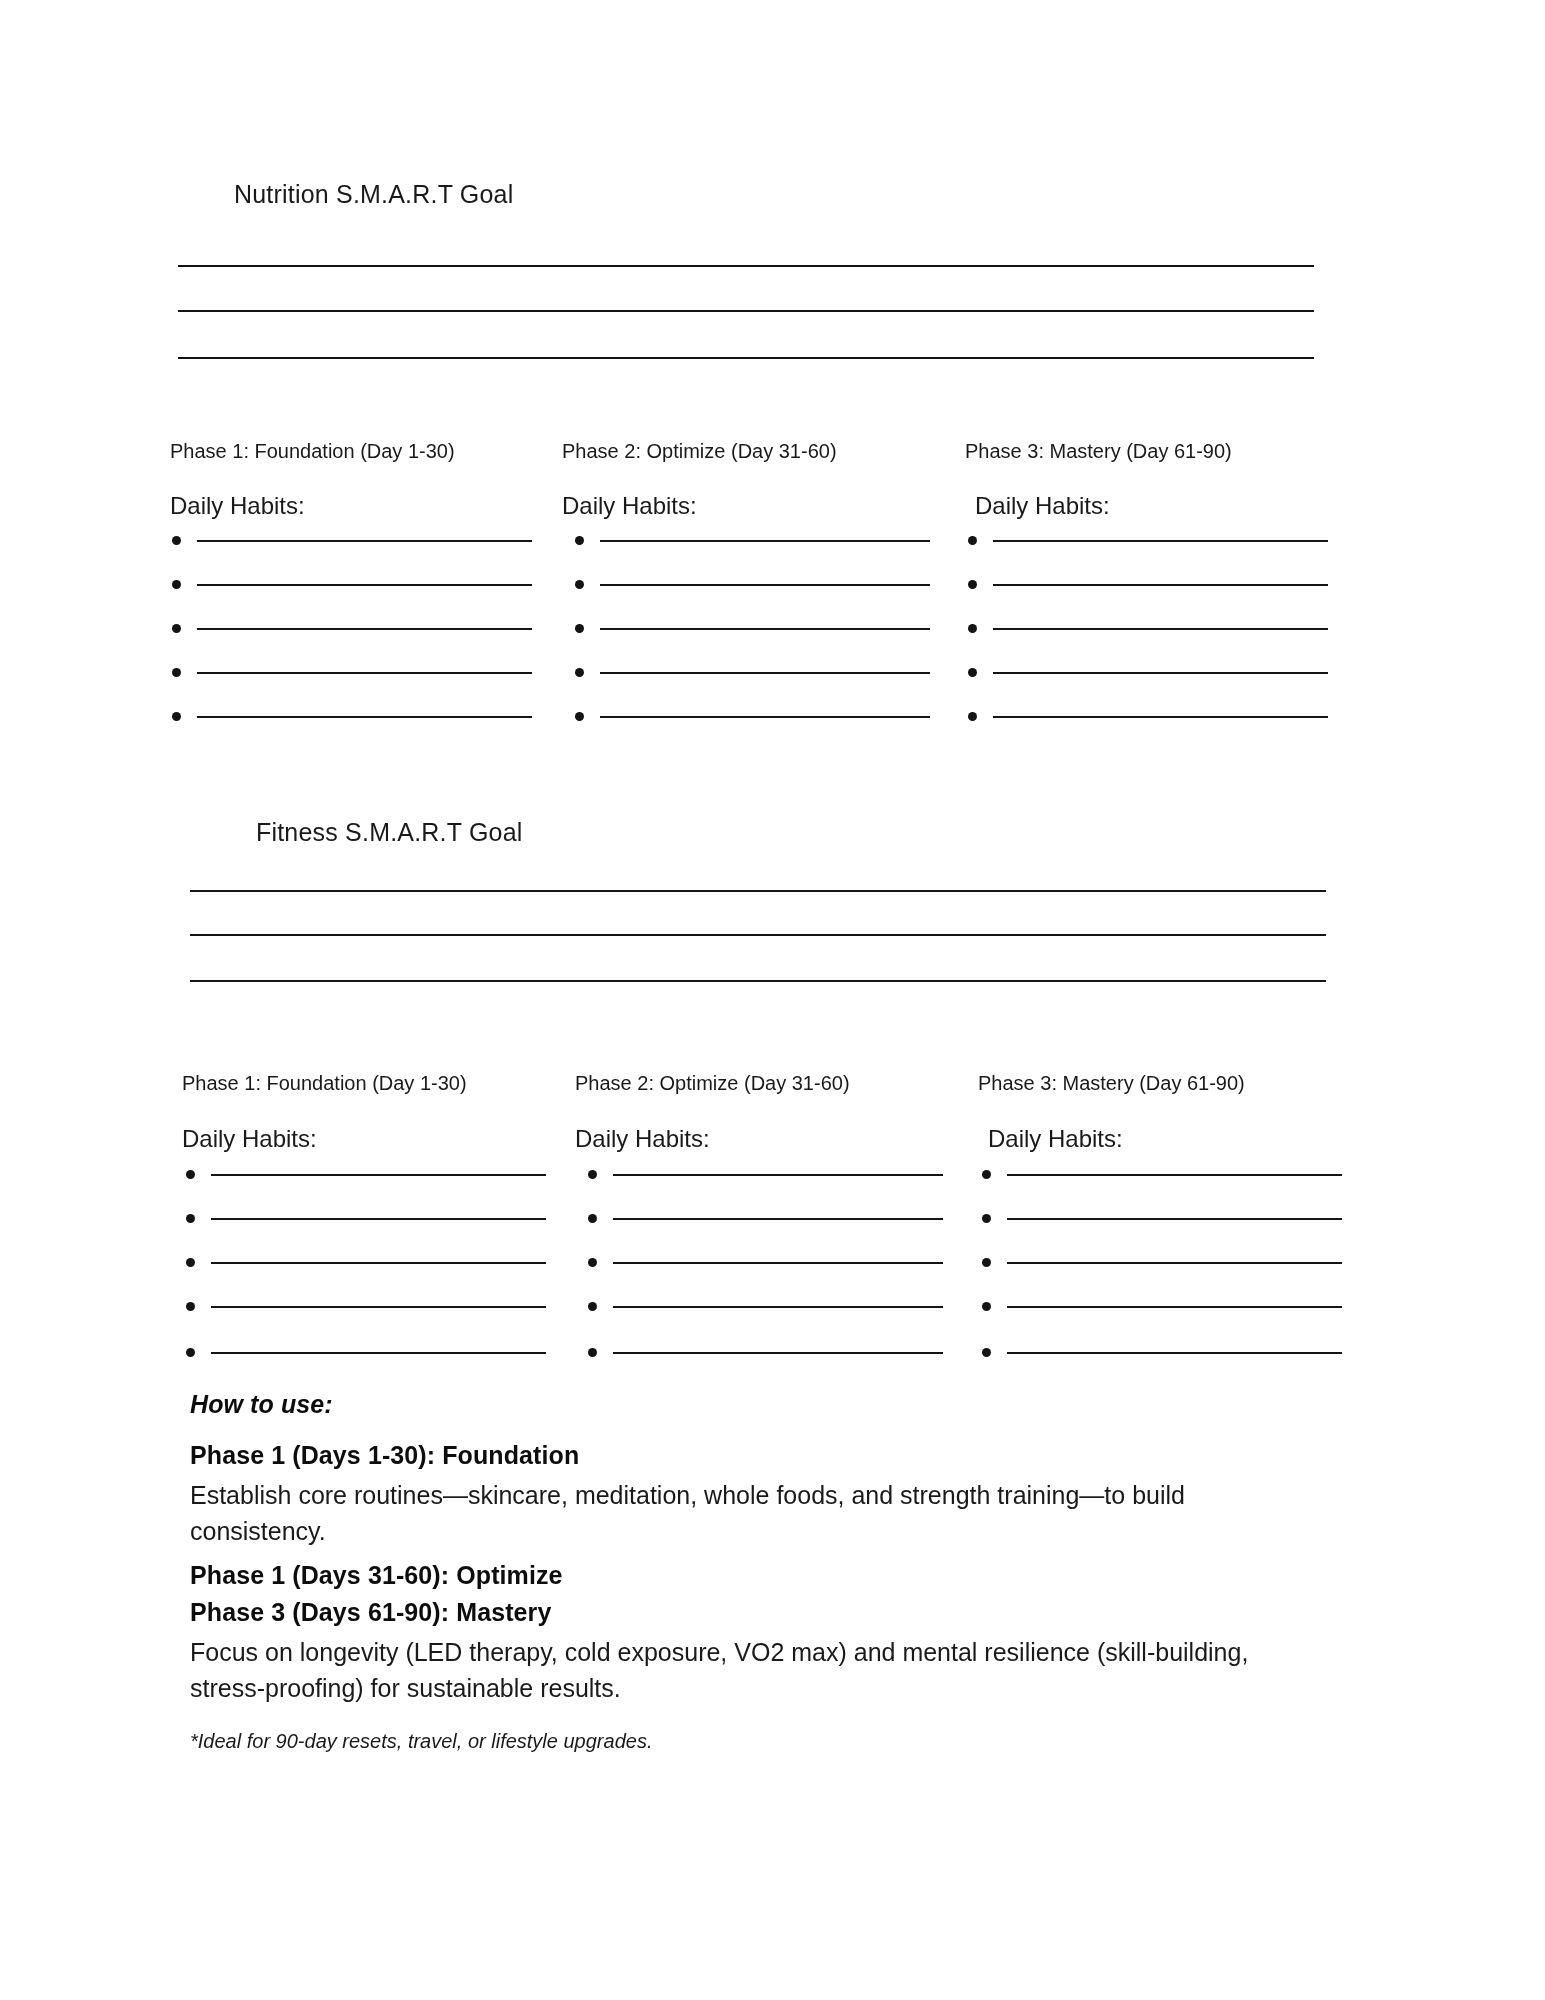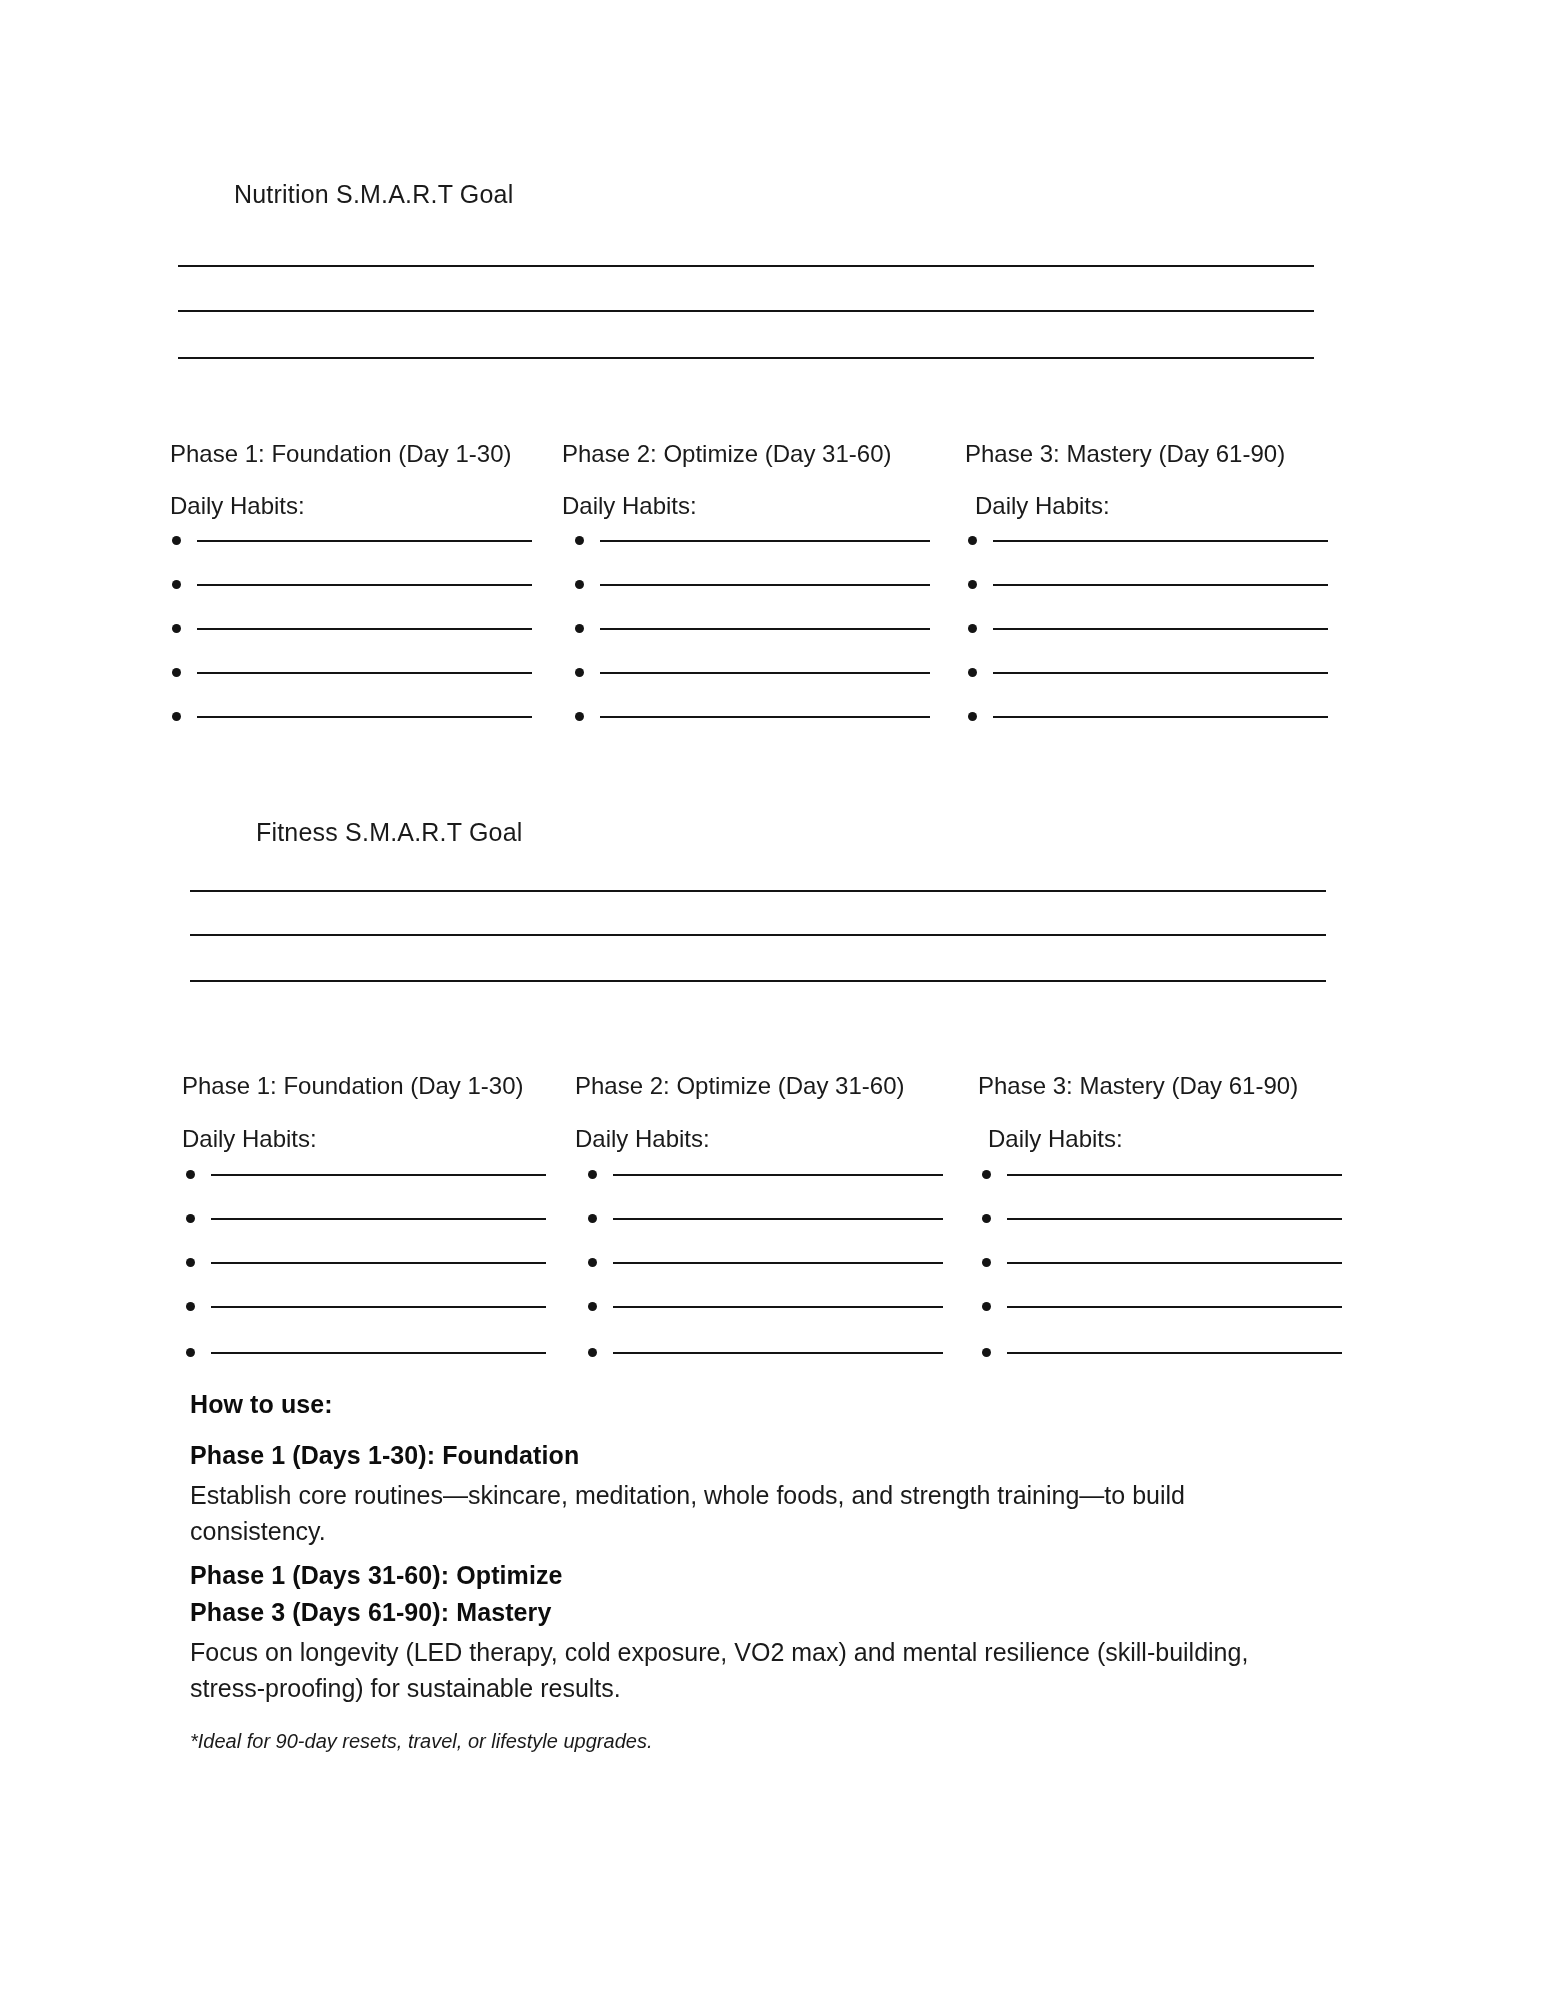--- a/index.html
+++ b/index.html
@@ -37,21 +37,21 @@
   
   .rule {
     position: absolute;
     height: 0;
     border-top: 2.5px solid #141414;
   }
 
   
   .phase-head {
     position: absolute;
-    font-size: 24px;
+    font-size: 20px;
     font-weight: 400;
     color: #1a1a1a;
     white-space: nowrap;
     text-align: center;
   }
   .daily-habits {
     position: absolute;
     font-size: 24px;
     font-weight: 400;
     color: #1a1a1a;
@@ -83,20 +83,21 @@
     left: 190px;
     top: 1390px;
     width: 1140px;
   }
   .howto-title {
     font-size: 25px;
     font-weight: 700;
     color: #0d0d0d;
     margin: 0 0 22px 0;
     letter-spacing: 0.1px;
+    font-style: italic;
   }
   .phase-label {
     font-size: 25px;
     font-weight: 700;
     color: #0d0d0d;
     margin: 0 0 8px 0;
     letter-spacing: 0.1px;
   }
   .phase-body {
     font-size: 25px;

